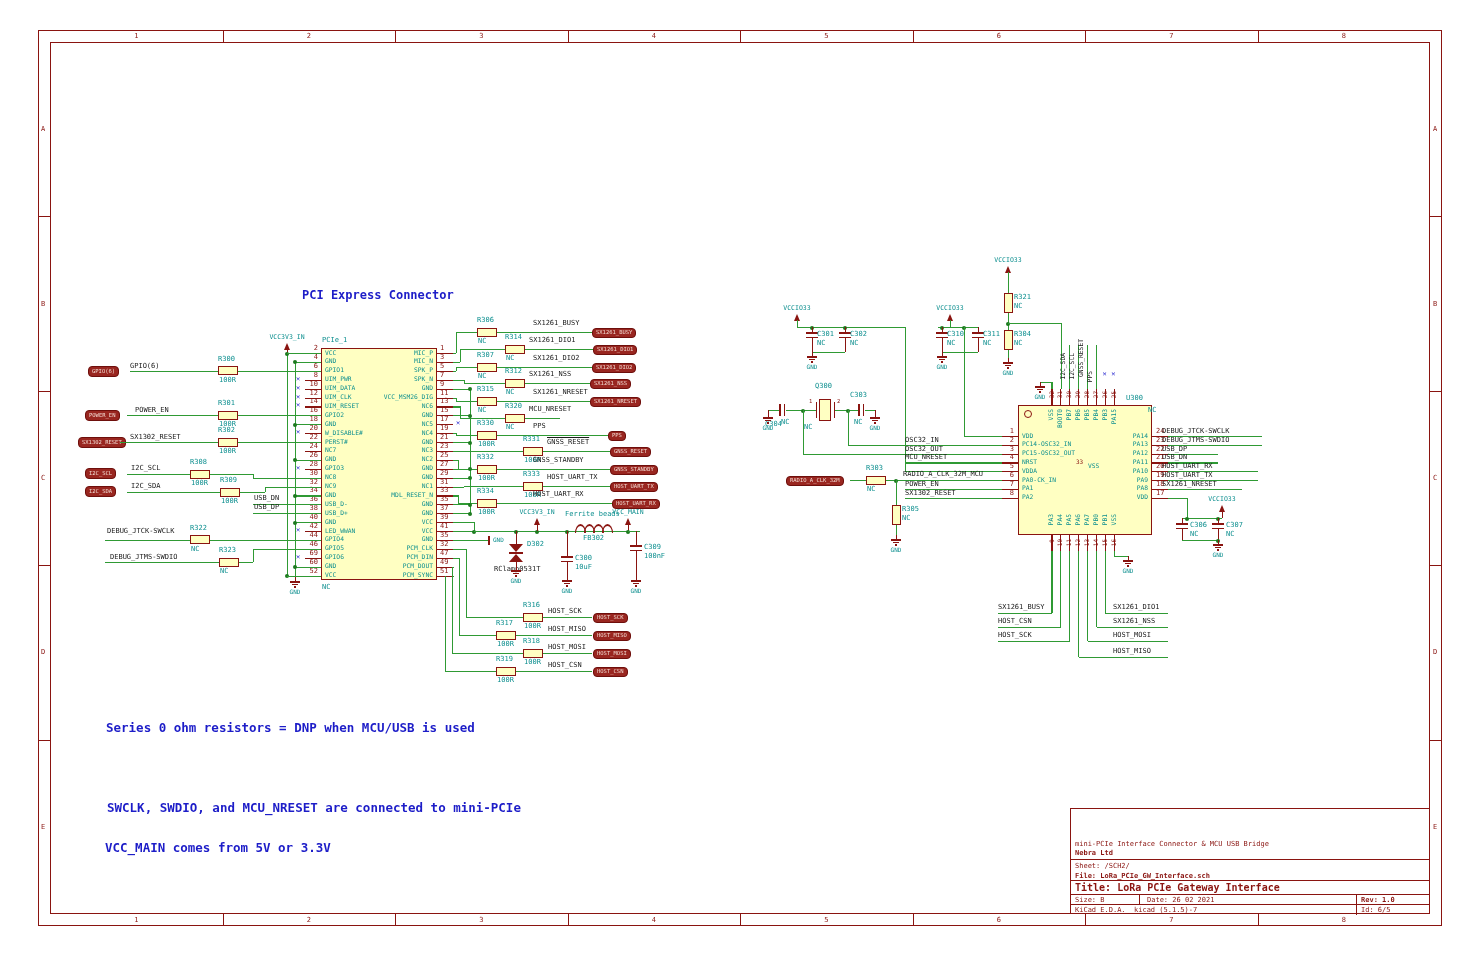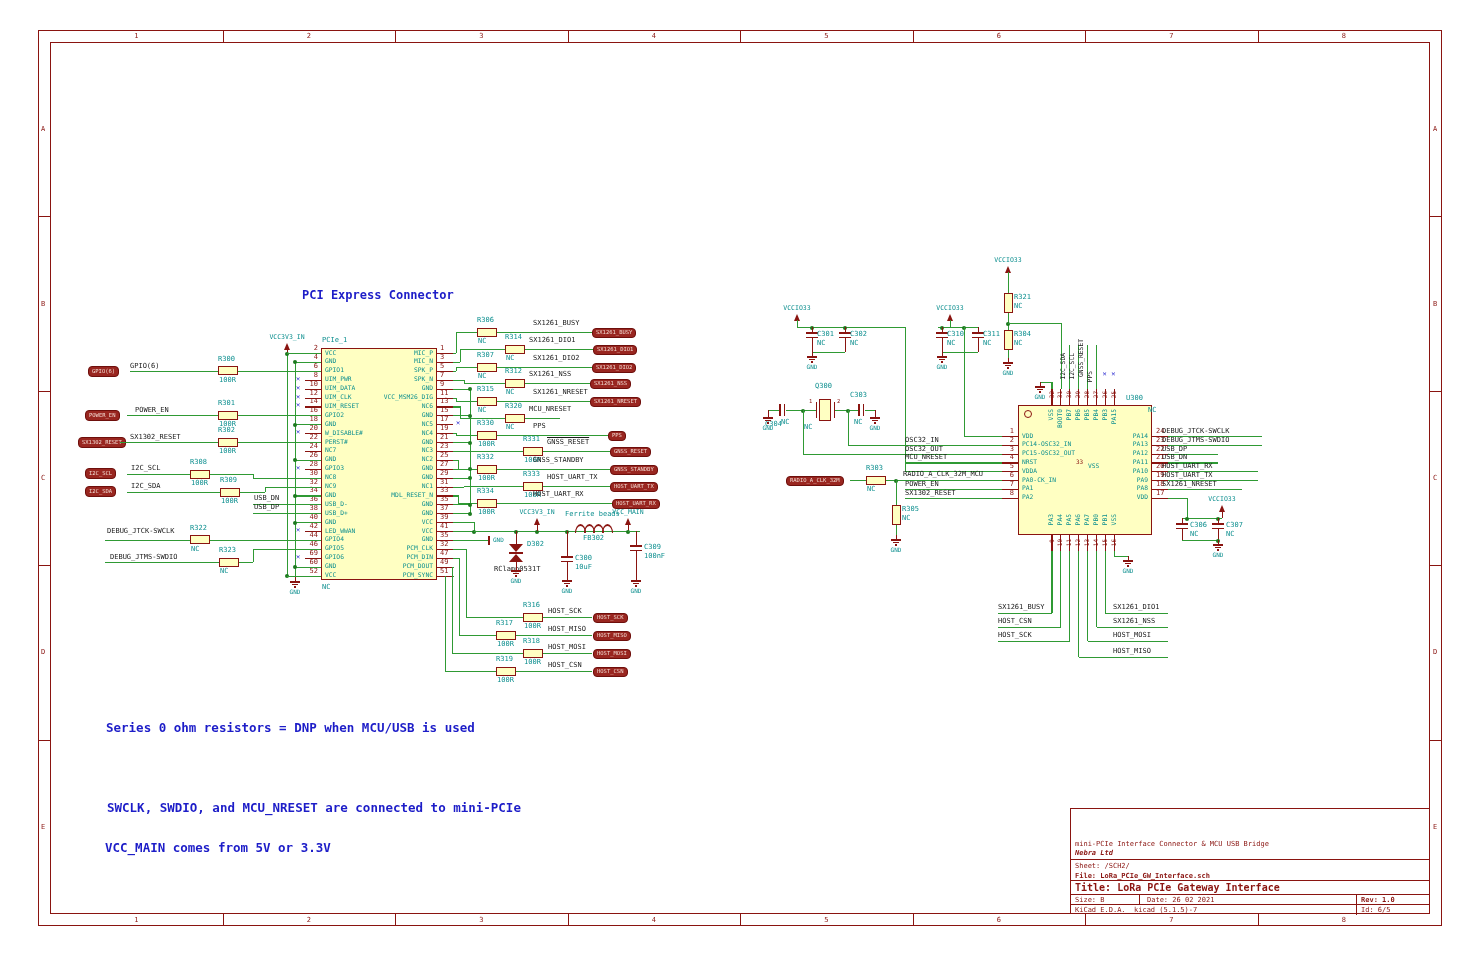--- a/index.html
+++ b/index.html
@@ -45,21 +45,21 @@
 
   <div class="bigbody" style="left:1018px;top:405px;width:134px;height:130px;"></div>
   <div class="ring" style="left:1024px;top:410px;"></div>
   <div class="t" style="left:1126px;top:395px;">U300</div>
   <div class="t" style="left:1148px;top:407px;">NC</div>
   <div class="t pn" style="left:1076px;top:459px;">33</div>
   <div class="t" style="left:1088px;top:463px;font-size:6.3px;">VSS</div>
 
   <div class="abs" style="left:1070px;top:808px;width:360px;height:106px;border:1.2px solid #8a1410;box-sizing:border-box;">
     <div class="tbt" style="left:4px;top:32px;">mini-PCIe Interface Connector &amp; MCU USB Bridge</div>
-    <div class="tbt" style="left:4px;top:41px;font-weight:bold;font-style:italic;">Nebra Ltd</div>
+    <div class="tbt" style="left:4px;top:41px;font-weight:bold;">Nebra Ltd</div>
     <div class="tb-line" style="left:0;top:50px;width:100%;height:1px;"></div>
     <div class="tbt" style="left:4px;top:54px;">Sheet: /SCH2/</div>
     <div class="tbt" style="left:4px;top:64px;font-weight:bold;">File: LoRa_PCIe_GW_Interface.sch</div>
     <div class="tb-line" style="left:0;top:71px;width:100%;height:1px;"></div>
     <div class="tbt" style="left:4px;top:74px;font-size:10px;font-weight:bold;">Title: LoRa PCIe Gateway Interface</div>
     <div class="tb-line" style="left:0;top:85px;width:100%;height:1px;"></div>
     <div class="tbt" style="left:4px;top:88px;">Size: B</div>
     <div class="tbt" style="left:76px;top:88px;">Date: 26 02 2021</div>
     <div class="tbt" style="left:290px;top:88px;font-weight:bold;">Rev: 1.0</div>
     <div class="tb-line" style="left:0;top:95px;width:100%;height:1px;"></div>

